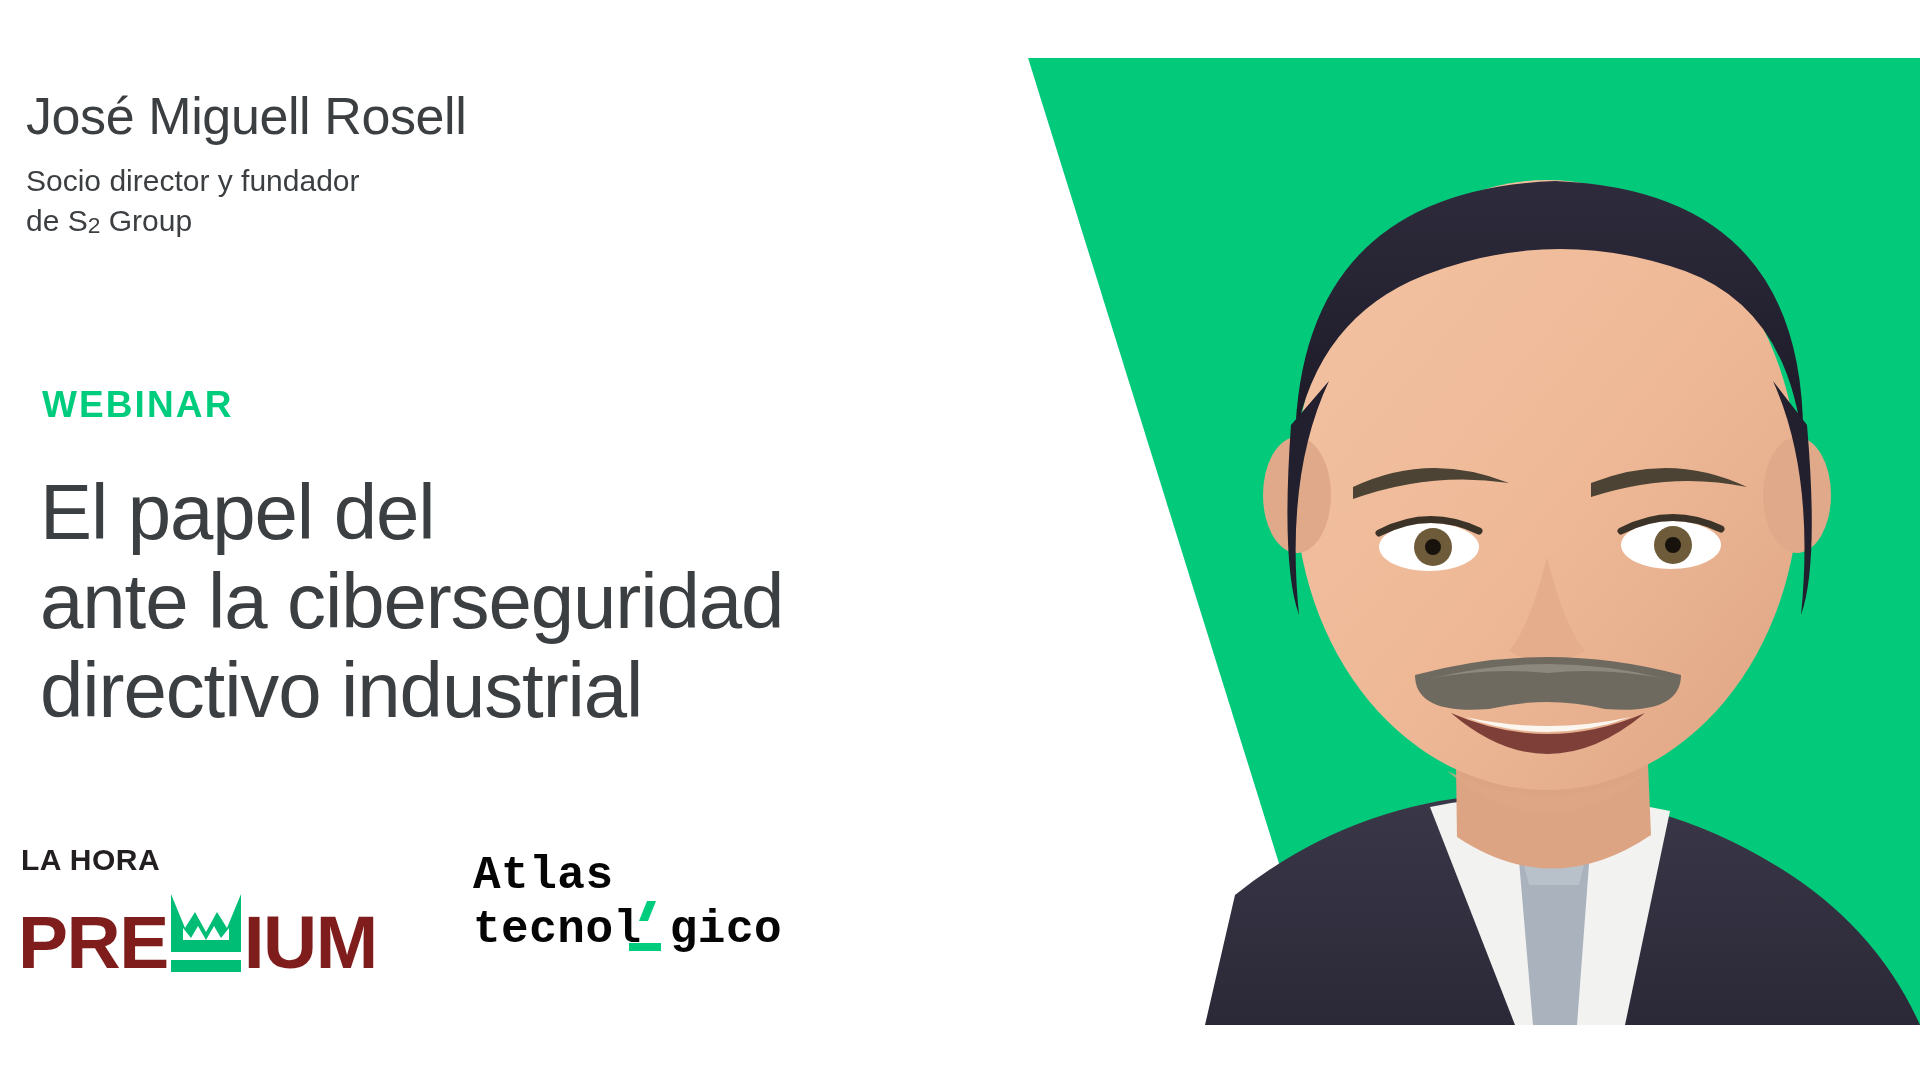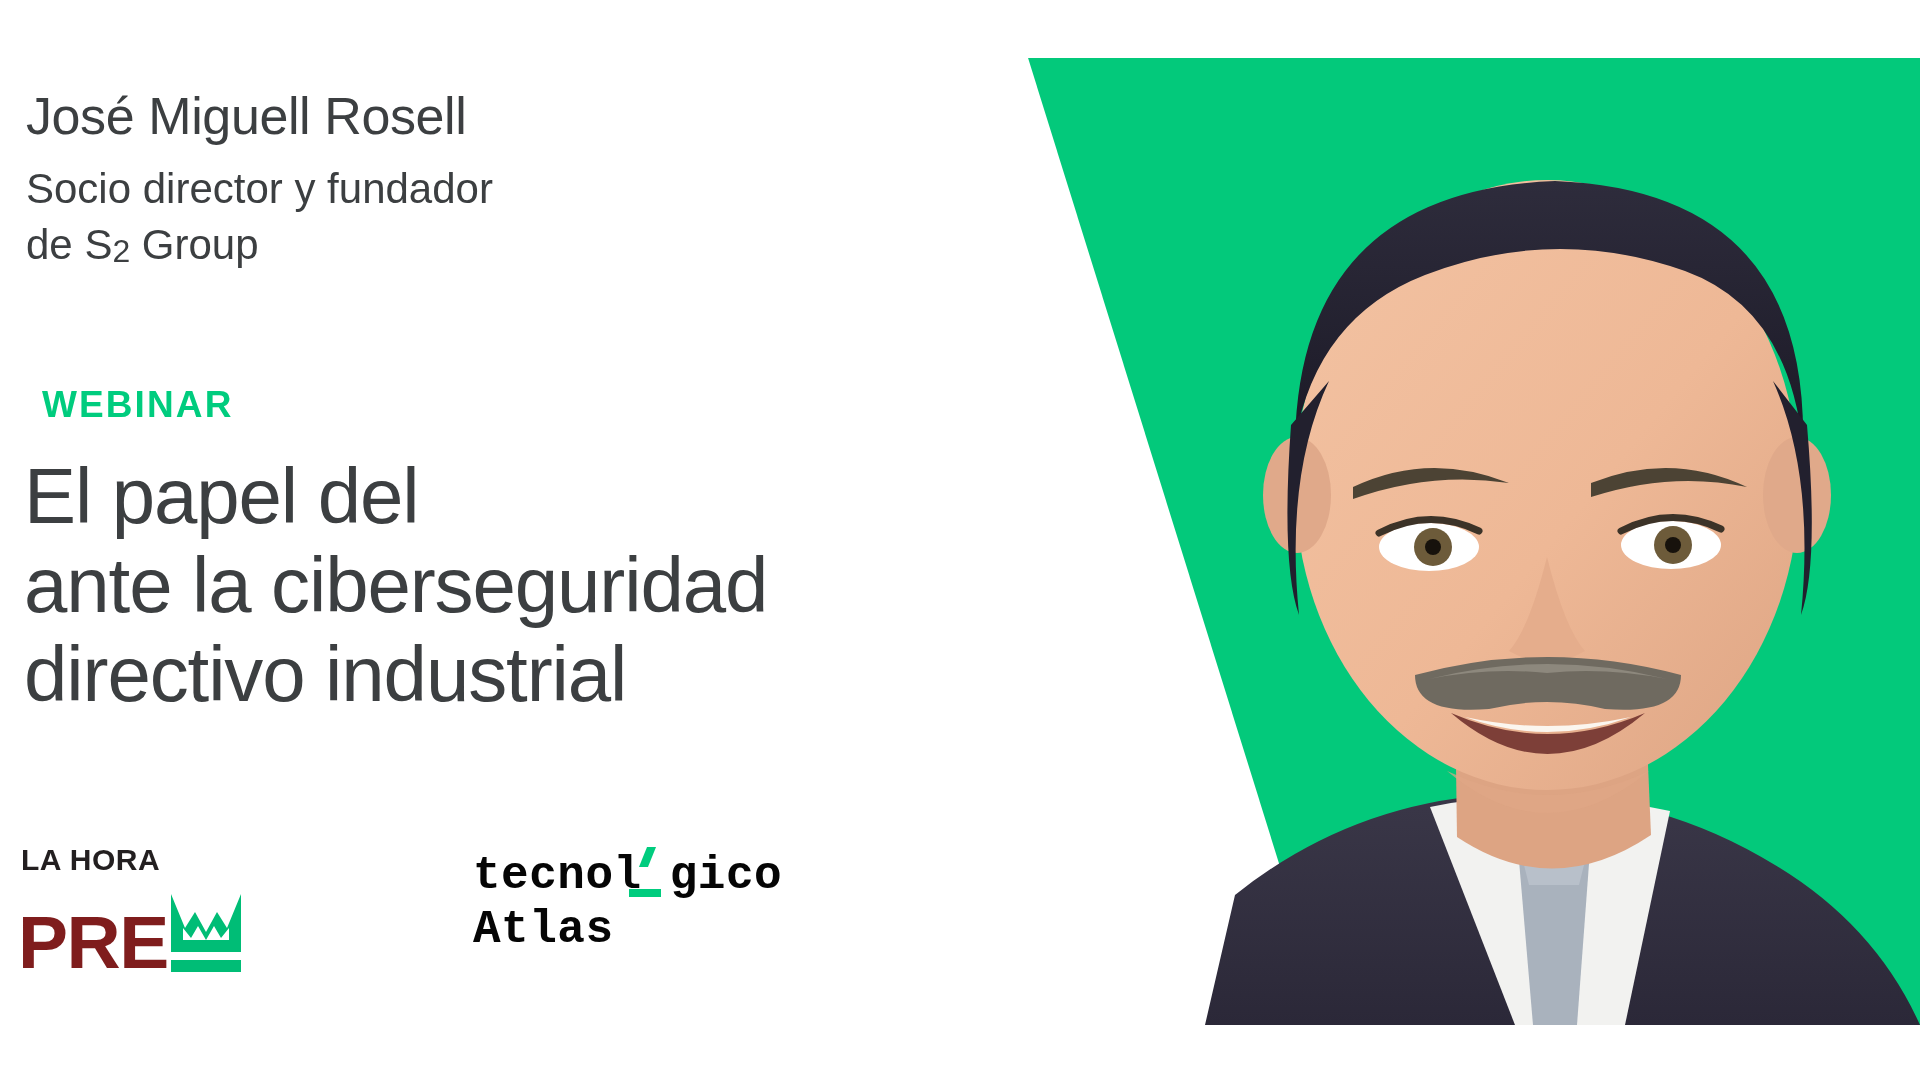--- a/index.html
+++ b/index.html
@@ -58,21 +58,21 @@
   .speaker-name {
     font-size: 52px;
     font-weight: 400;
     color: #3c3f41;
     letter-spacing: -0.4px;
     line-height: 1.08;
     margin: 0 0 17px 0;
     white-space: nowrap;
   }
   .speaker-role {
-    font-size: 42px;
+    font-size: 30px;
     font-weight: 400;
     color: #3c3f41;
     line-height: 1.33;
     margin: 0;
     max-width: 620px;
   }
   .sub-num {
     font-size: 0.76em;
     vertical-align: baseline;
     position: relative;
@@ -93,21 +93,21 @@
   .headline {
     position: absolute;
     left: 24px;
     top: 452px;
     width: 1130px;
     font-size: 78px;
     font-weight: 400;
     color: #3c3f41;
     line-height: 1.14;
     letter-spacing: -1.1px;
-    margin: 0;
+    margin: 16px;
   }
   .headline .ln { display: block; white-space: nowrap; }
 
   
   .logo-row {
     position: absolute;
     left: 18px;
     top: 845px;
     display: flex;
     align-items: flex-start;
@@ -279,23 +279,24 @@
       <div class="lhp-top">LA HORA</div>
       <div class="lhp-bottom">
         <span class="lhp-word">PRE</span>
         <span class="crown-wrap">
           <svg width="74" height="86" viewBox="0 0 74 86">
             <path d="M2 6 L16 40 L26 24 L37 44 L48 24 L58 40 L72 6 L72 64 L2 64 Z" fill="#00bd76"></path>
             <path d="M14 40 L14 52 L60 52 L60 40 L52 50 L45 38 L37 52 L29 38 L22 50 Z" fill="#ffffff"></path>
             <rect x="2" y="72" width="70" height="12" fill="#00bd76"></rect>
           </svg>
         </span>
+        <span class="lhp-word">IUM</span>
       </div>
     </div>
 
     <div class="atlas">
+      <div class="atlas-line">Atlas</div>
       <div class="atlas-line atlas-l2"><span>tecnol</span><span>&nbsp;</span><span>gico</span><span class="acc-mark"></span><span class="acc-bar"></span></div>
-      <div class="atlas-line">Atlas</div>
     </div>
 
   </div>
 
 </div>
 
 </body></html>

